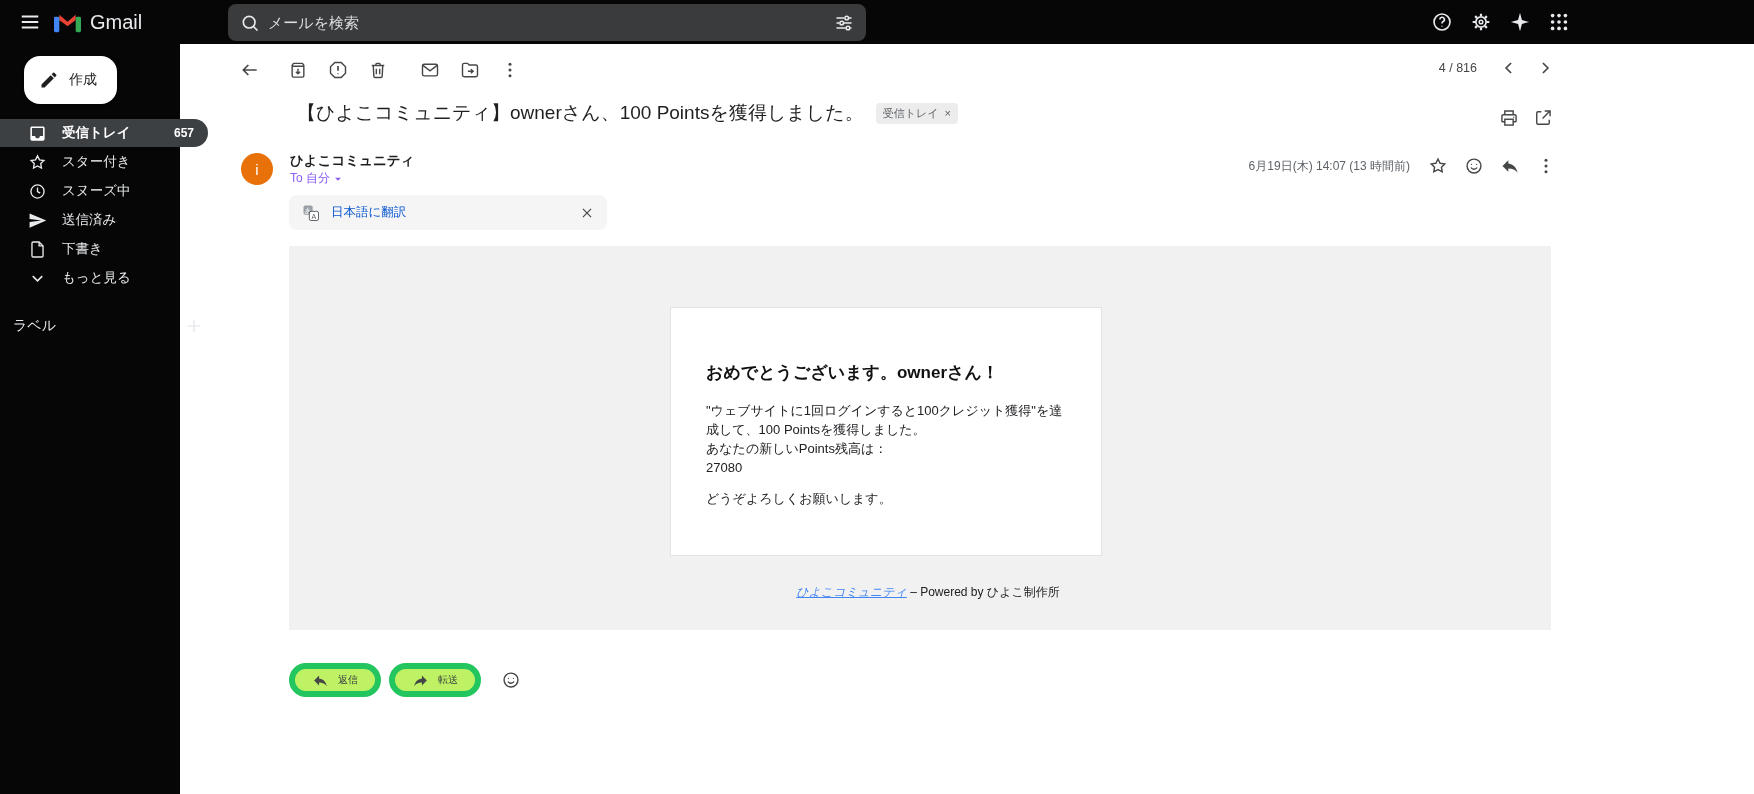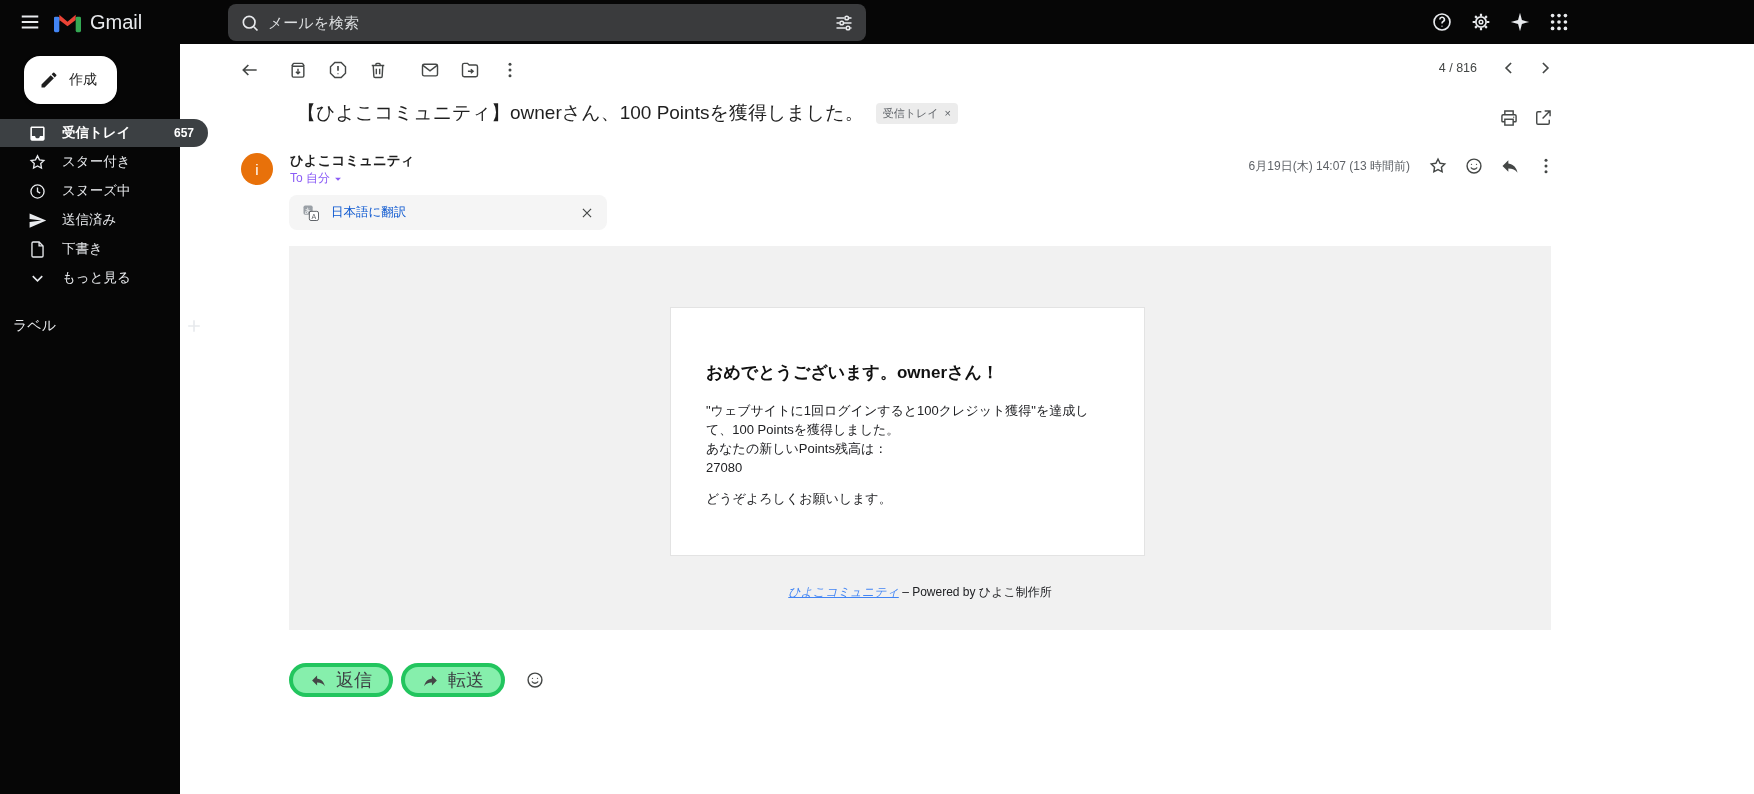--- a/index.html
+++ b/index.html
@@ -68,31 +68,31 @@
   .mail-date{font-size:12px;color:#5f6368;margin-right:10px;white-space:nowrap}
 
   .translate-bar{position:absolute;top:151px;left:63px;width:318px;height:35px;background:#f5f5f5;border-radius:8px;
     display:flex;align-items:center;padding:0 6px 0 12px;gap:10px}
   .translate-bar .tic{width:20px;height:20px}
   .translate-label{font-size:12.5px;color:#0b57d0;flex:1;cursor:pointer;white-space:nowrap}
   .translate-close{width:28px;height:28px;border-radius:50%;display:flex;align-items:center;justify-content:center;color:#444746}
   .translate-close svg{width:14px;height:14px}
 
   .email-viewport{position:absolute;top:202px;left:63px;width:1262px;height:384px;background:#f1f1f1}
-  .mail-card{position:absolute;left:381px;top:61px;width:475px;height:249px;background:#fff;
+  .mail-card{position:absolute;left:381px;top:61px;width:432px;height:249px;background:#fff;
     border:1px solid #e3e3e3;padding:53px 34px 0 35px;overflow:hidden}
   .mail-heading{font-size:17px;font-weight:700;color:#111;margin-bottom:17px;white-space:nowrap}
   .mail-text{font-size:13px;line-height:19px;color:#202124}
   .mail-text.spaced{margin-top:12px}
-  .mail-footer{position:absolute;top:338px;left:0;width:100%;text-align:center;font-size:12px;color:#202124}
+  .mail-footer{position:absolute;top:338px;left:8px;width:100%;text-align:center;font-size:12px;color:#202124}
   .mail-footer a{color:#4285f4;font-style:italic;text-decoration:underline;cursor:pointer}
 
   .reply-row{position:absolute;top:618px;left:63px;display:flex;align-items:center;color:#444746}
-  .pill-btn{height:34px;border-radius:17px;border:4px solid #22c55e;background:#86efac;display:flex;align-items:center;
-    gap:9px;padding:0 17px;font-size:18px;color:#3c4043;margin-right:8px}
+  .pill-btn{height:34px;border-radius:17px;border:6px solid #22c55e;background:#bef264;display:flex;align-items:center;
+    gap:9px;padding:0 17px;font-size:10px;color:#3c4043;margin-right:8px}
   .pill-btn svg{width:17px;height:17px;color:#444746}
   .emoji-btn{width:36px;height:36px;border-radius:50%;display:flex;align-items:center;justify-content:center;margin-left:4px}
   .emoji-btn svg{width:20px;height:20px}
 </style>
 </head>
 <body>
 
 <header class="topbar">
   <button class="ibtn big menu-btn">
     <span>

